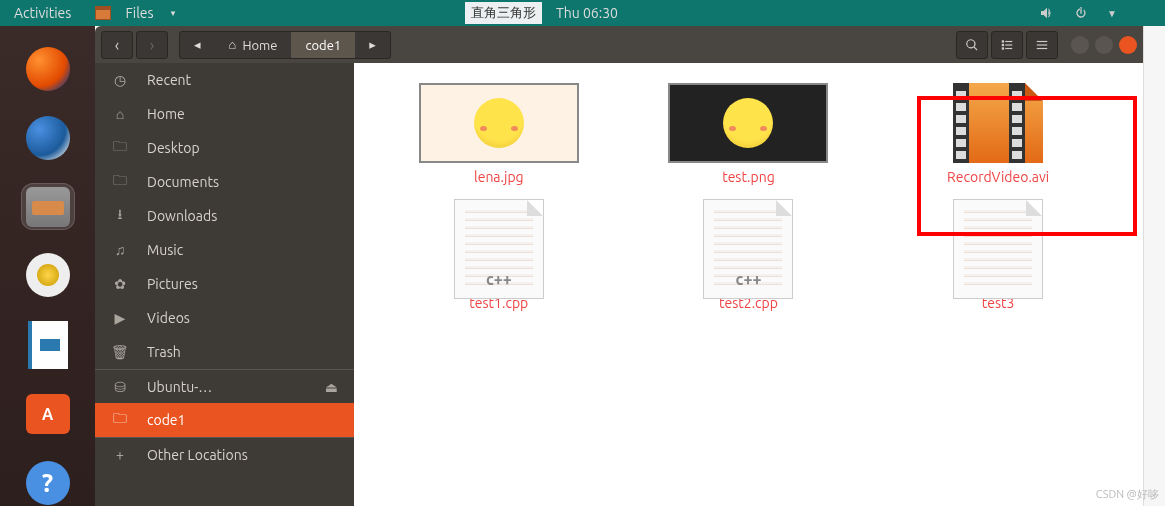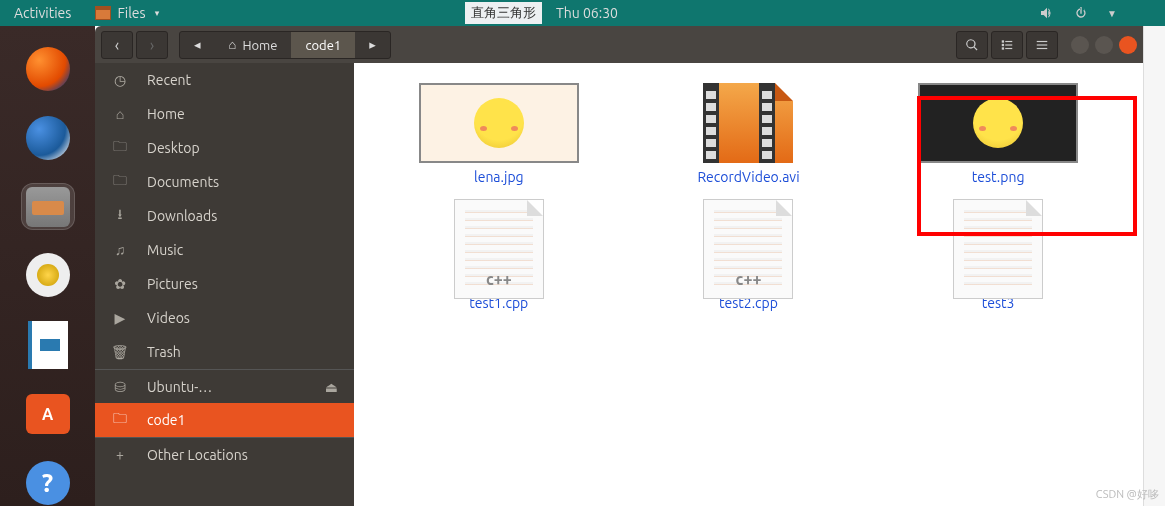--- a/index.html
+++ b/index.html
@@ -1,20 +1,20 @@
 <!DOCTYPE html>
 <html><head>
 <meta charset="utf-8">
 <style>
 *{box-sizing:border-box;margin:0;padding:0;font-family:Ubuntu,Cantarell,sans-serif;}
 body{width:1165px;height:506px;background:#fff;overflow:hidden;position:relative;}
 
 .topbar{height:26px;background:#0f766e;color:#ddd;display:flex;align-items:center;font-size:14px;position:relative;}
 .topbar .activities{padding:0 14px;}
-.topbar .files{display:flex;align-items:center;gap:6px;padding:0 10px;}
+.topbar .files{display:flex;align-items:center;gap:14px;padding:0 10px;}
 .files-icon{width:16px;height:14px;background:#d87a3a;border:1px solid #a05020;border-top:4px solid #a05020;display:inline-block;}
 .drop{font-size:9px;margin-left:3px;}
 .topbar .pill{position:absolute;left:465px;top:2px;background:#edf0f2;color:#333;padding:2px 6px;font-size:13px;}
 .topbar .clock{position:absolute;left:556px;}
 .topbar .tray{position:absolute;right:48px;display:flex;gap:18px;align-items:center;}
 .tray svg{width:16px;height:16px;fill:#ccc;}
 
 .dock{position:absolute;left:0;top:26px;width:95px;height:480px;background:linear-gradient(#3a2a28,#2d1f1d);display:flex;flex-direction:column;align-items:center;padding-top:20px;gap:22px;}
 .dock .app{width:54px;height:54px;border-radius:12px;display:flex;align-items:center;justify-content:center;}
 .dock .app.active{background:rgba(255,255,255,0.12);box-shadow:0 0 0 1px rgba(255,255,255,0.15) inset;}
@@ -47,21 +47,21 @@
 .sb-item.selected{background:#e95420;color:#fff;}
 .sb-icon{width:18px;display:flex;justify-content:center;color:#aaa69e;}
 .sb-item.selected .sb-icon{color:#fff;}
 .sb-eject{margin-left:auto;margin-right:16px;color:#aaa69e;}
 .sb-item.bordered{border-top:1px solid #555;}
 
 .content{flex:1;overflow:auto;padding:20px 40px;}
 .grid{display:grid;grid-template-columns:repeat(3,1fr);gap:24px 40px;justify-items:center;}
 .file{display:flex;flex-direction:column;align-items:center;gap:6px;width:170px;cursor:pointer;position:relative;}
 .file .thumb{width:160px;height:80px;display:flex;align-items:center;justify-content:center;}
-.file .label{font-size:14px;color:#1d4ed8;}
+.file .label{font-size:14px;color:#ef4444;}
 .img-thumb{border:2px solid #888;background:#fdf2e4;display:flex;align-items:center;justify-content:center;}
 .img-thumb.dark{background:#222;}
 .pika{width:50px;height:50px;border-radius:50%;background:radial-gradient(circle at 50% 35%,#ffe34a 60%,#e8c030);position:relative;}
 .pika::before,.pika::after{content:"";position:absolute;top:28px;width:7px;height:5px;background:#f08a5a;border-radius:50%;}
 .pika::before{left:6px;}.pika::after{right:6px;}
 .video-ic{width:90px;height:80px;background:linear-gradient(#f4a84a,#e36a16);position:relative;}
 .video-ic::after{content:"";position:absolute;right:0;top:0;border-left:18px solid #c85812;border-top:18px solid #fff;}
 .strip{position:absolute;top:0;bottom:0;width:16px;background:#333;}
 .strip.l{left:0;}.strip.r{right:18px;}
 .strip::before{content:"";position:absolute;left:3px;right:3px;top:4px;bottom:4px;background:repeating-linear-gradient(#333 0 4px,#ddd 4px 12px);}
@@ -219,35 +219,35 @@
       </div>
     <div class="content">
       <div class="grid" id="grid">
           <div class="file">
             <div class="thumb img-thumb">
               <div class="pika"></div>
             </div>
             <div class="label">lena.jpg</div>
           </div>
           <div class="file">
+            <div class="thumb img-thumb dark">
+              <div class="pika"></div>
+            </div>
+            <div class="label">test.png</div>
+          </div>
+          <div class="file">
             <div class="thumb">
               <div class="video-ic">
                 <div class="strip l"></div>
                 <div class="strip r"></div>
               </div>
             </div>
             <div class="label">RecordVideo.avi</div>
           </div>
           <div class="file">
-            <div class="thumb img-thumb dark">
-              <div class="pika"></div>
-            </div>
-            <div class="label">test.png</div>
-          </div>
-          <div class="file">
             <div class="thumb">
               <div class="doc-ic">
                 <div class="doc-lines"></div>
                 <div class="cpp-badge">c++</div>
               </div>
             </div>
             <div class="label">test1.cpp</div>
           </div>
           <div class="file">
             <div class="thumb">

